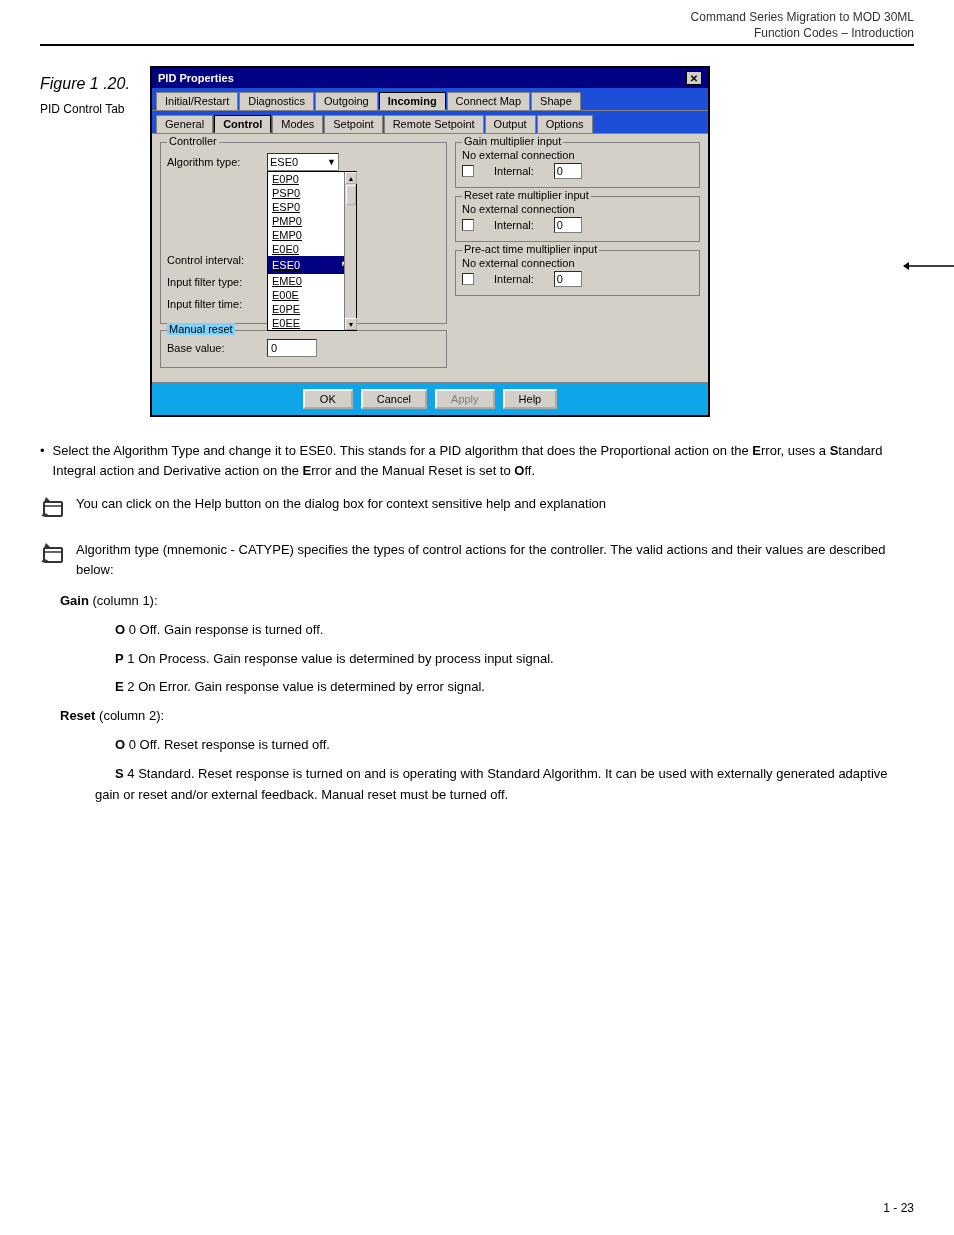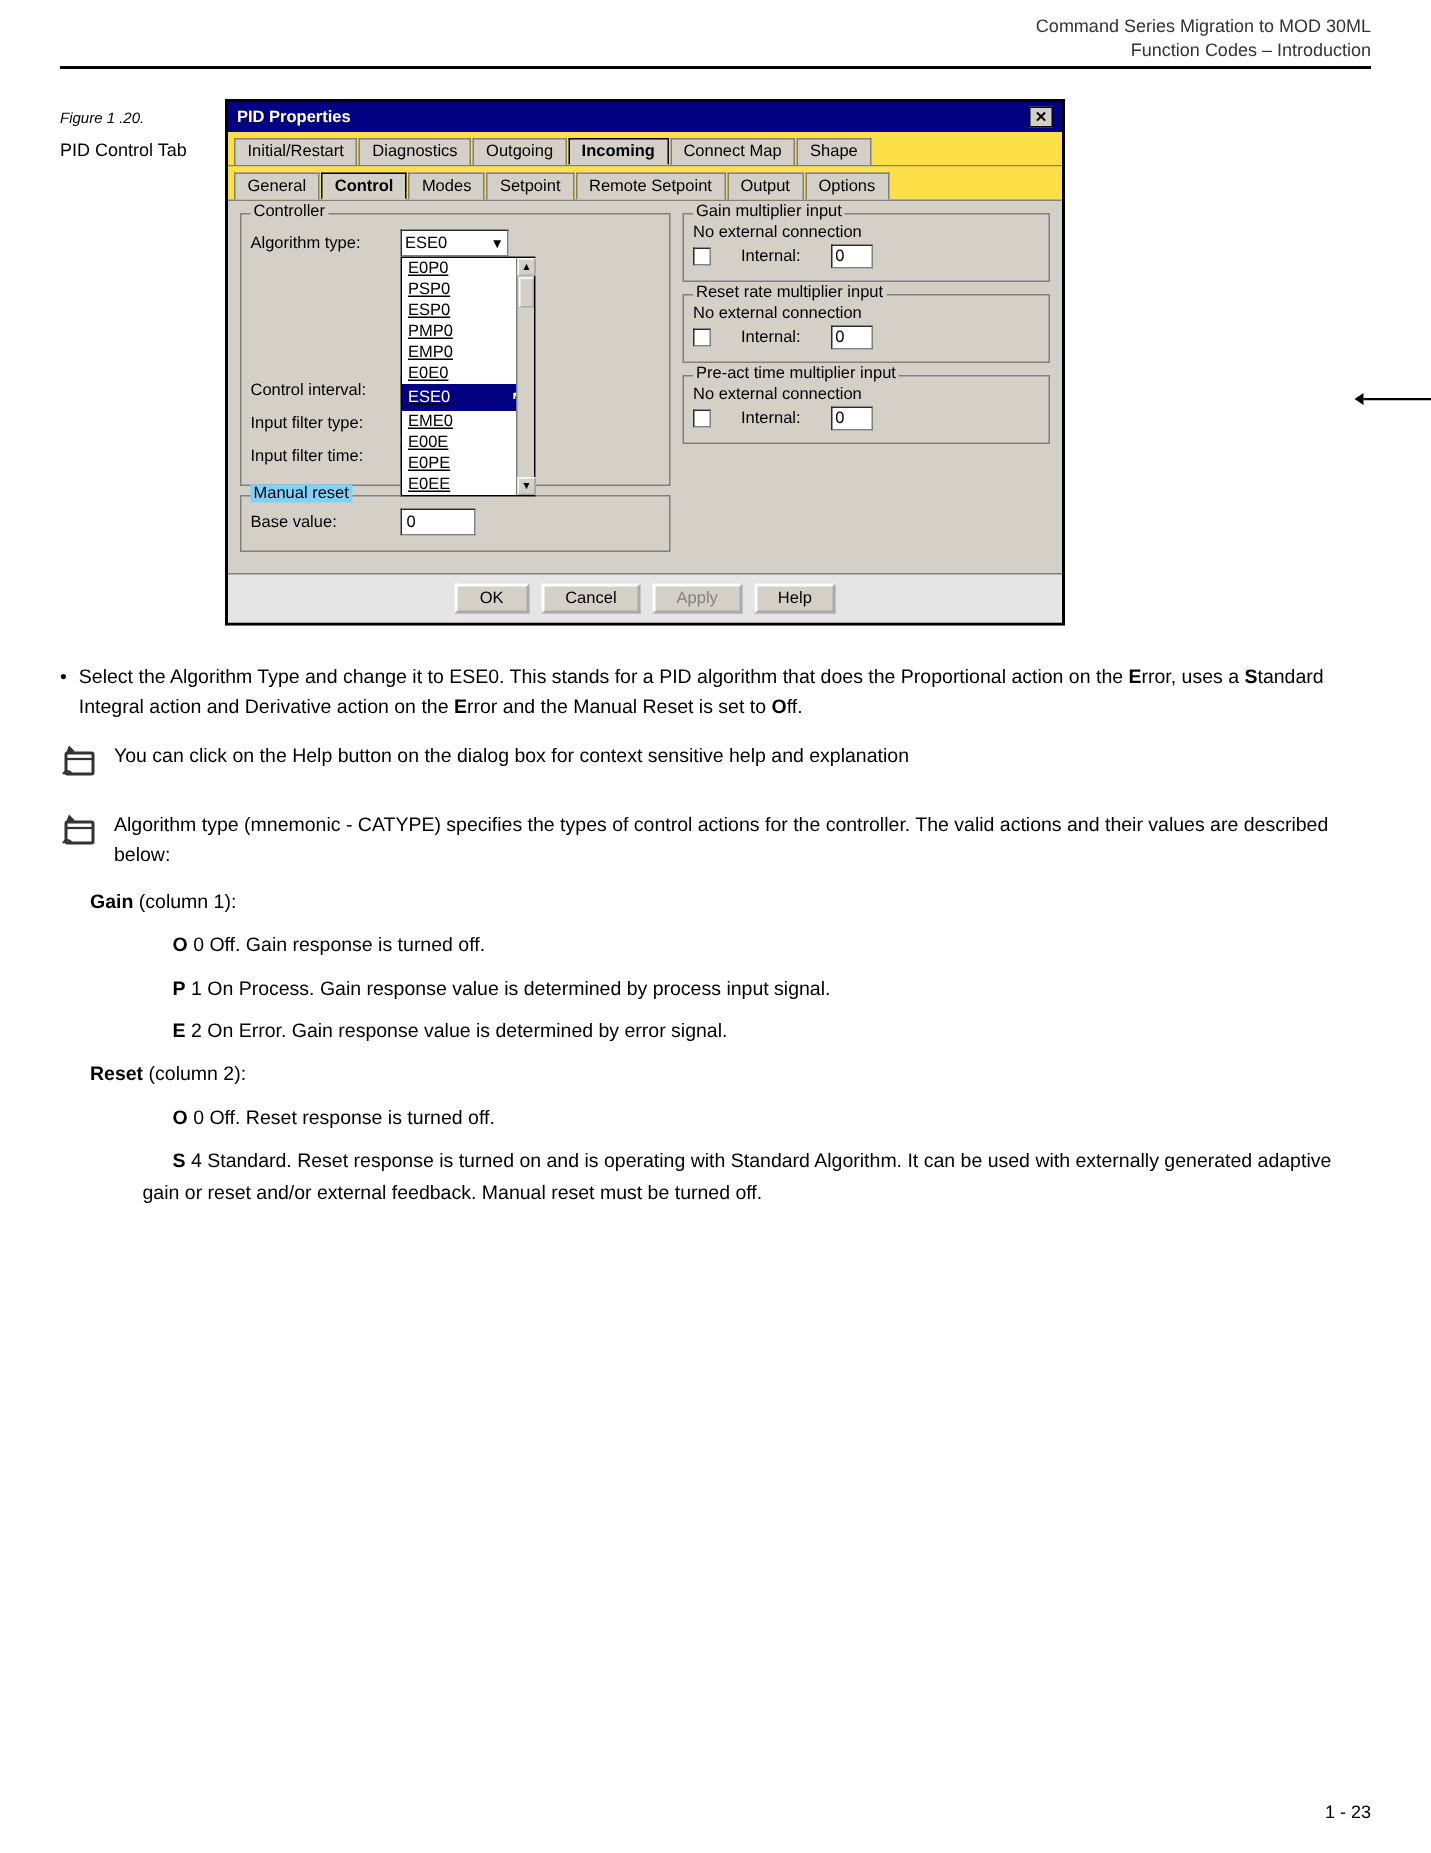--- a/index.html
+++ b/index.html
@@ -50,21 +50,21 @@
     .figure-label {
       width: 110px;
       flex-shrink: 0;
       font-style: italic;
       font-size: 12px;
       line-height: 1.5;
       padding-top: 6px;
     }
     .figure-label .figure-caption {
       font-style: italic;
-      font-size: 10px;
+      font-size: 16px;
     }
 
     
     .dialog-wrapper {
       position: relative;
       flex: 1;
     }
 
     .dialog-box {
       border: 2px solid #000;
@@ -96,21 +96,21 @@
       justify-content: center;
       cursor: pointer;
     }
 
     
     .dialog-tabs-row {
       display: flex;
       flex-direction: row;
       padding: 4px 4px 0 4px;
       gap: 1px;
-      background: #fde047;
+      background: #1d4ed8;
       border-bottom: 1px solid #808080;
     }
     .tab-btn {
       background: #d4d0c8;
       border: 1px solid #808080;
       border-bottom: none;
       padding: 2px 8px;
       font-size: 11px;
       cursor: pointer;
       white-space: nowrap;
@@ -289,21 +289,21 @@
       font-size: 11px;
       padding: 0 2px;
     }
 
     
     .dialog-footer {
       padding: 6px 8px;
       display: flex;
       justify-content: center;
       gap: 8px;
-      background: #e5e5e5;
+      background: #0ea5e9;
       border-top: 1px solid #808080;
     }
     .win-btn {
       background: #d4d0c8;
       border: 2px outset #fff;
       padding: 2px 14px;
       font-size: 11px;
       cursor: pointer;
       min-width: 50px;
     }

